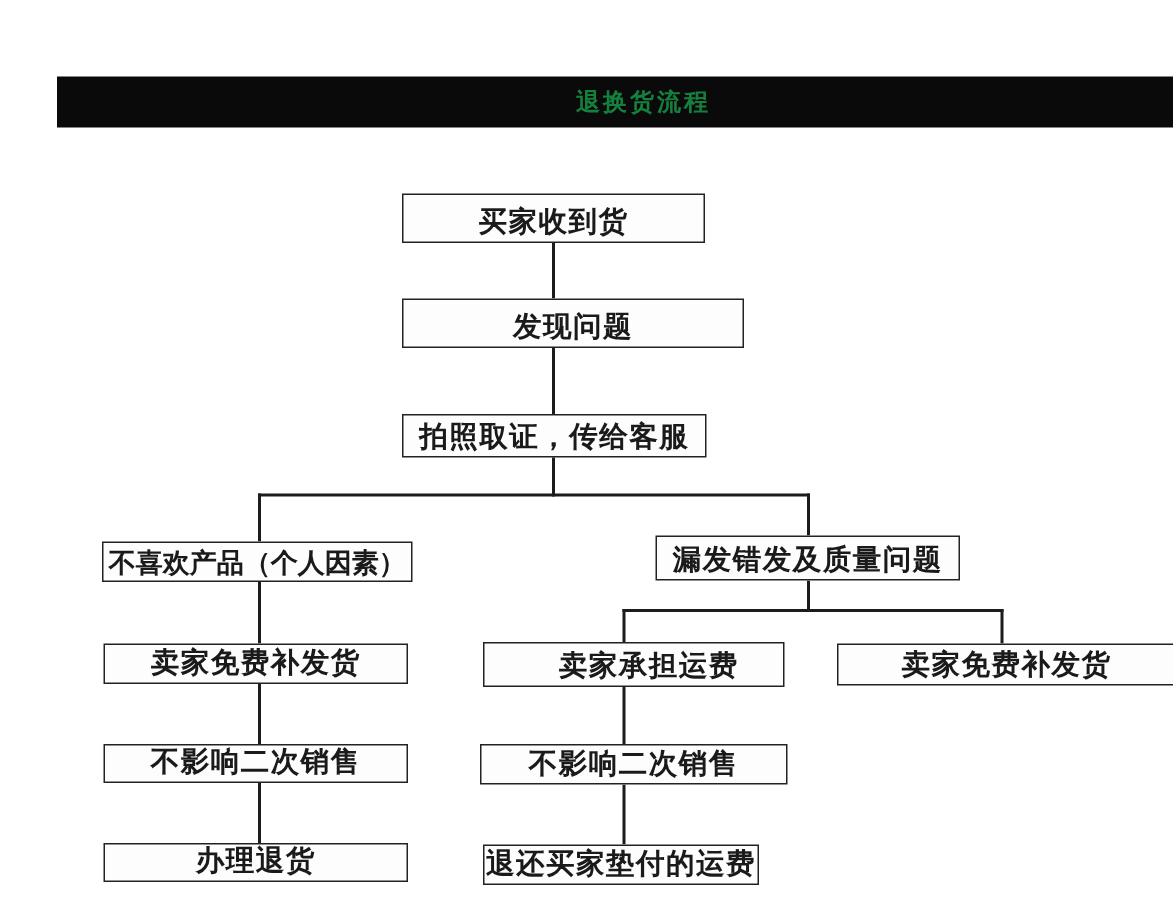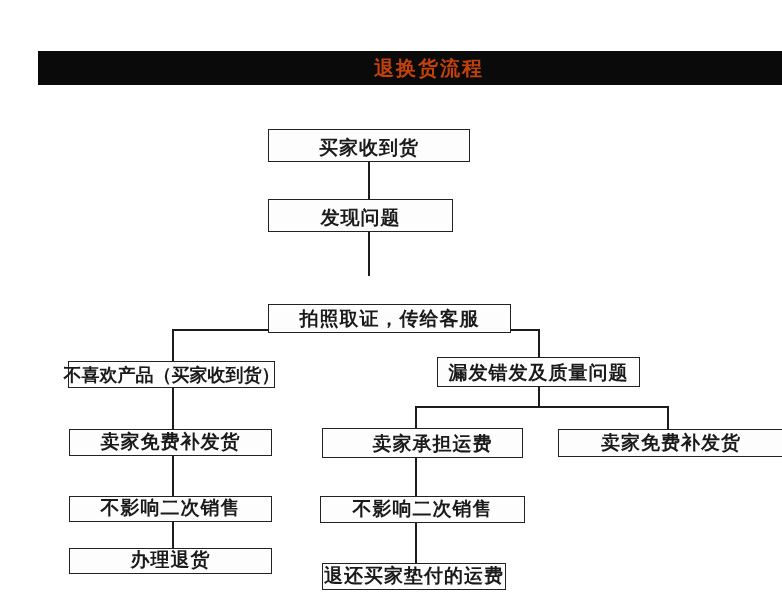--- a/index.html
+++ b/index.html
@@ -22,22 +22,22 @@
     width: 744px;
     height: 34px;
     background: #0a0a0a;
     display: flex;
     align-items: center;
     justify-content: center;
     padding-left: 38px;
     box-sizing: border-box;
   }
   .header-title {
-    color: #c2410c;
-    font-size: 20px;
+    color: #15803d;
+    font-size: 16px;
     font-weight: bold;
     letter-spacing: 2px;
     white-space: nowrap;
   }
   .node {
     position: absolute;
     background: #fdfdfd;
     border: 1.5px solid #222222;
     box-sizing: border-box;
     display: flex;
@@ -88,30 +88,30 @@
     <div class="vline" style="left:415px; top:406px; height:22px;"></div>
     <div class="vline" style="left:667px; top:406px; height:23px;"></div>
 
     <div class="vline" style="left:415px; top:458px; height:38px;"></div>
     <div class="vline" style="left:415px; top:523px; height:40px;"></div>
 
     <div class="node" style="left:268px; top:129px; width:202px; height:33px;">
       <span>买家收到货</span>
     </div>
 
-    <div class="node" style="left:268px; top:199px; width:185px; height:33px;">
+    <div class="node" style="left:268px; top:199px; width:228px; height:33px;">
       <span>发现问题</span>
     </div>
 
-    <div class="node" style="left:268px; top:276px; width:243px; height:29px;margin-top:28px;">
+    <div class="node" style="left:268px; top:276px; width:203px; height:29px;">
       <span>拍照取证，传给客服</span>
     </div>
 
     <div class="node" style="left:68px; top:361px; width:207px; height:27px; font-size:18px; letter-spacing:0;">
-      <span>不喜欢产品（买家收到货）</span>
+      <span>不喜欢产品（个人因素）</span>
     </div>
 
     <div class="node" style="left:437px; top:357px; width:203px; height:30px;">
       <span>漏发错发及质量问题</span>
     </div>
 
     <div class="node" style="left:69px; top:429px; width:203px; height:27px;">
       <span>卖家免费补发货</span>
     </div>
 
@@ -124,21 +124,21 @@
     </div>
 
     <div class="node" style="left:69px; top:496px; width:203px; height:26px;">
       <span>不影响二次销售</span>
     </div>
 
     <div class="node" style="left:320px; top:496px; width:205px; height:27px;">
       <span>不影响二次销售</span>
     </div>
 
-    <div class="node" style="left:69px; top:548px; width:203px; height:26px;">
+    <div class="node" style="left:69px; top:562px; width:203px; height:26px;">
       <span>办理退货</span>
     </div>
 
     <div class="node" style="left:322px; top:563px; width:184px; height:27px;">
       <span>退还买家垫付的运费</span>
     </div>
 
   </div>
 </div>
 

